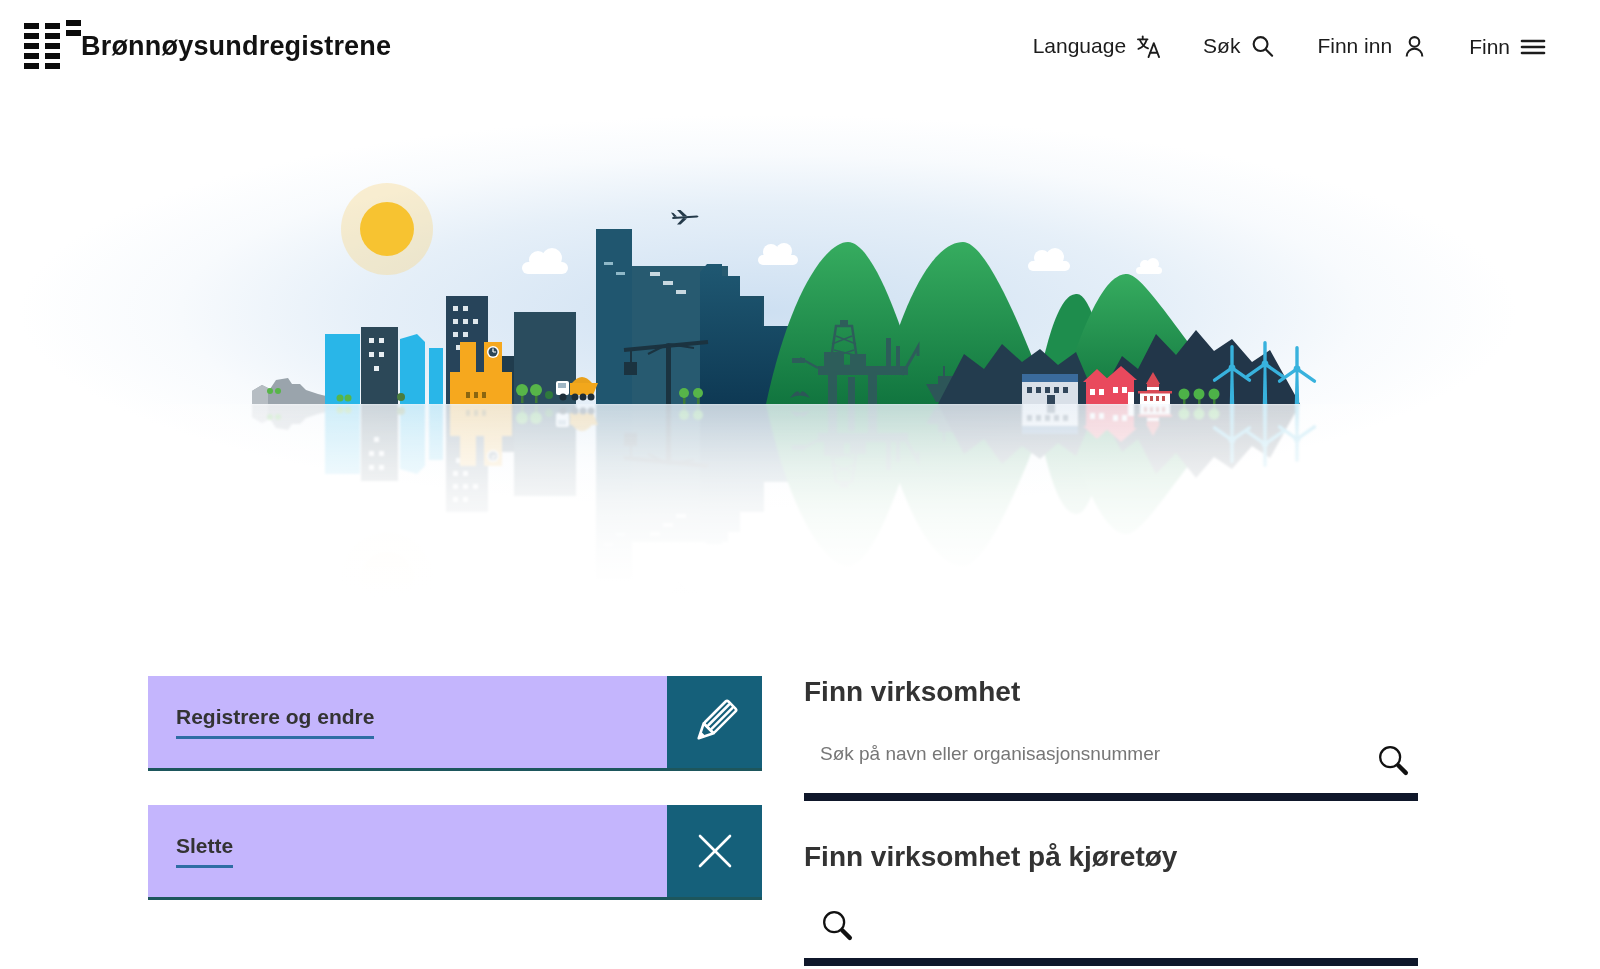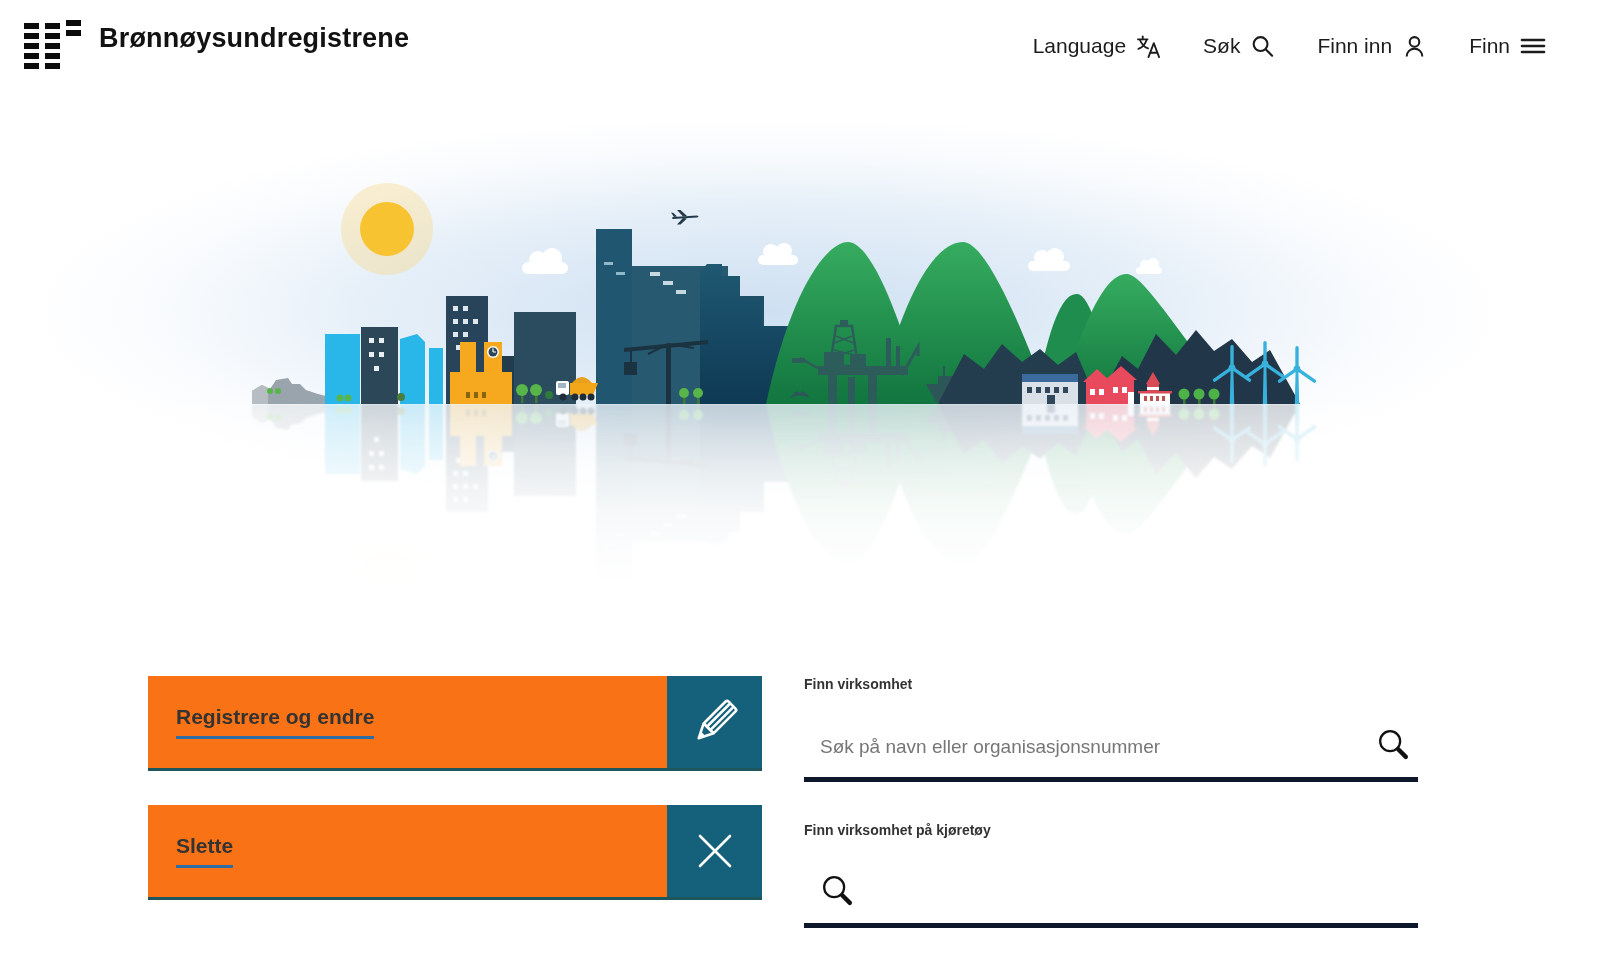--- a/index.html
+++ b/index.html
@@ -3,27 +3,27 @@
 <meta charset="utf-8">
 <style>
   * { box-sizing: border-box; }
   html,body { margin:0; padding:0; }
   body { width:1600px; height:969px; overflow:hidden; background:#fff;
          font-family:"Liberation Sans", sans-serif; color:#333; }
 
   
   header { height:92px; display:flex; align-items:center; justify-content:space-between;
            padding:0 54px 0 24px; background:#fff; }
-  .brand { display:flex; gap:18px; cursor:pointer; }
+  .brand { display:flex; align-items:center; cursor:pointer; }
   .logo { display:flex; flex-direction:column; gap:4px; }
   .logo-row { display:flex; gap:6px; height:6px; }
   .bar { width:15px; height:6px; background:#0b0b0b; }
   .bar.raised { transform:translateY(-3px); }
   .brand-name { font-size:27px; font-weight:700; color:#121212; letter-spacing:.2px; }
-  nav { display:flex; align-items:flex-start; gap:42px; }
+  nav { display:flex; align-items:flex-end; gap:42px; }
   .nav-item { display:flex; align-items:center; gap:10px; font-size:21px; color:#1c1c1c;
               background:none; border:none; cursor:pointer; font-family:inherit; padding:0; }
   .nav-item svg { display:block; }
 
   
   .hero { position:relative; height:548px; overflow:hidden;
     background:
       radial-gradient(ellipse 60% 46% at 48% 40%,
         rgba(203,222,241,.95) 0%, rgba(213,229,244,.6) 42%,
         rgba(231,240,249,.3) 62%, rgba(255,255,255,0) 78%),
@@ -36,30 +36,30 @@
   .reflection-inner svg { display:block; }
   .reflection::after { content:""; position:absolute; inset:0; pointer-events:none;
       background:linear-gradient(to bottom, rgba(255,255,255,.25) 0%,
                  rgba(255,255,255,.72) 55%, #fff 97%); }
 
   
   main { display:flex; gap:42px; padding:36px 182px 0 148px; }
   .left-col { width:614px; }
   .right-col { width:614px; }
 
-  .action-card { display:flex; align-items:stretch; height:95px; background:#f97316;
+  .action-card { display:flex; align-items:stretch; height:95px; background:#c4b5fd;
                  border-bottom:3px solid #1d565c; margin-bottom:34px; cursor:pointer; }
   .action-label { align-self:center; margin-left:28px; font-size:21px; font-weight:700;
                   color:#333; padding-bottom:7px; border-bottom:3px solid #2e6da4; }
   .action-icon { margin-left:auto; width:95px; background:#15607a;
                  display:flex; align-items:center; justify-content:center; }
 
   .search-block { margin-bottom:40px; }
-  .search-title { margin:0 0 24px; font-size:14px; font-weight:700; color:#333; }
-  .search-row { display:flex; align-items:center; border-bottom:5px solid #0f172a;
+  .search-title { margin:0 0 24px; font-size:28px; font-weight:700; color:#333; }
+  .search-row { display:flex; align-items:flex-start; border-bottom:8px solid #0f172a;
                 padding:10px 6px 10px 14px; }
   .search-row input { flex:1; border:none; background:transparent; outline:none;
                       font-size:19px; color:#333; font-family:inherit; }
   .search-row input::placeholder { color:#767676; opacity:1; }
   .search-btn { background:none; border:none; padding:0; cursor:pointer; display:flex; }
 </style>
 </head>
 <body>
 
 <header>

